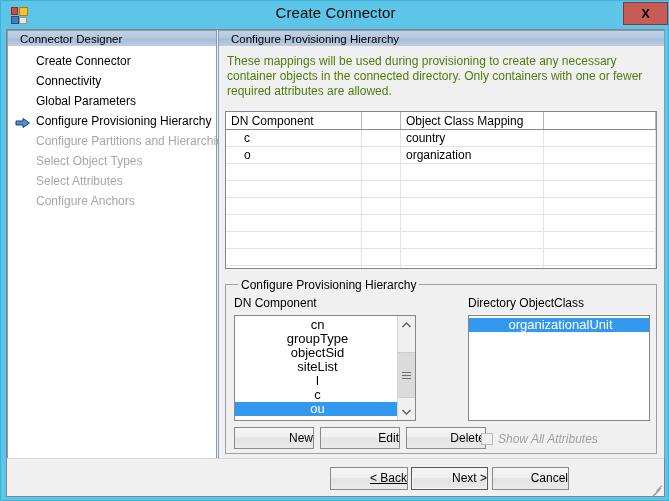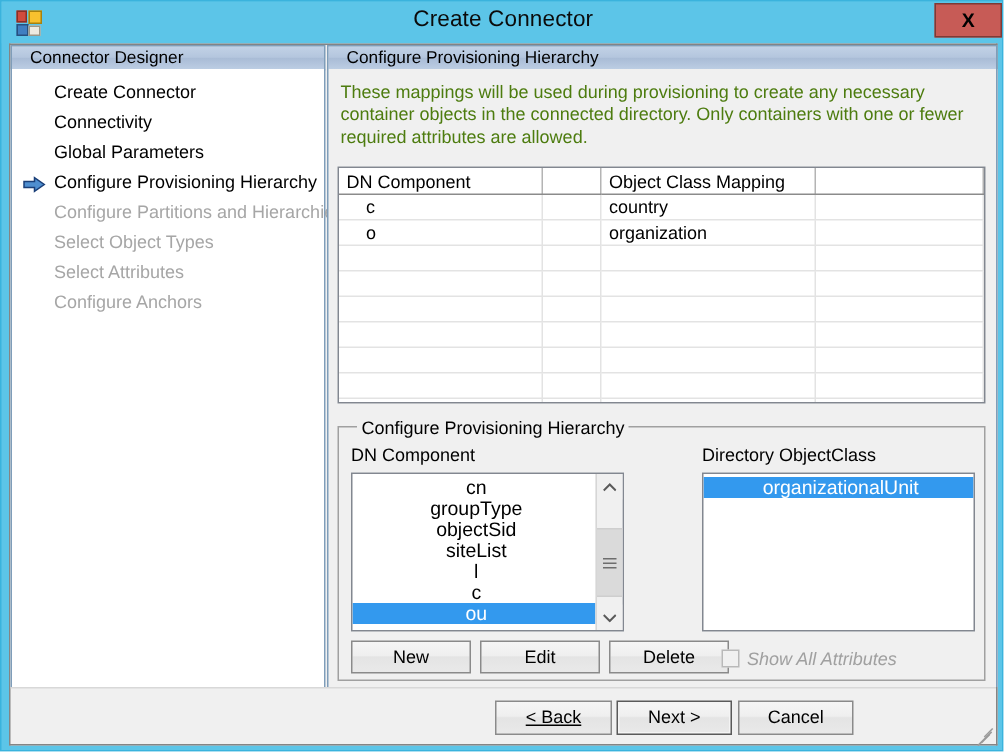--- a/index.html
+++ b/index.html
@@ -275,21 +275,21 @@
   }
 
   
   .btn {
     position: absolute;
     background: linear-gradient(to bottom, #f6f6f6 0%, #efefef 45%, #e4e4e4 50%, #e9e9e9 100%);
     border: 1px solid #8a8a8a;
     box-sizing: border-box;
     font-size: 12px;
     color: #000;
-    text-align: center;
+    text-align: right;
     cursor: pointer;
     font-family: "Liberation Sans", sans-serif;
     white-space: nowrap;
   }
   .btn.default {
     border: 1px solid #5a5a5a;
     box-shadow: inset 0 0 0 1px #f4f4f4;
   }
 
   

